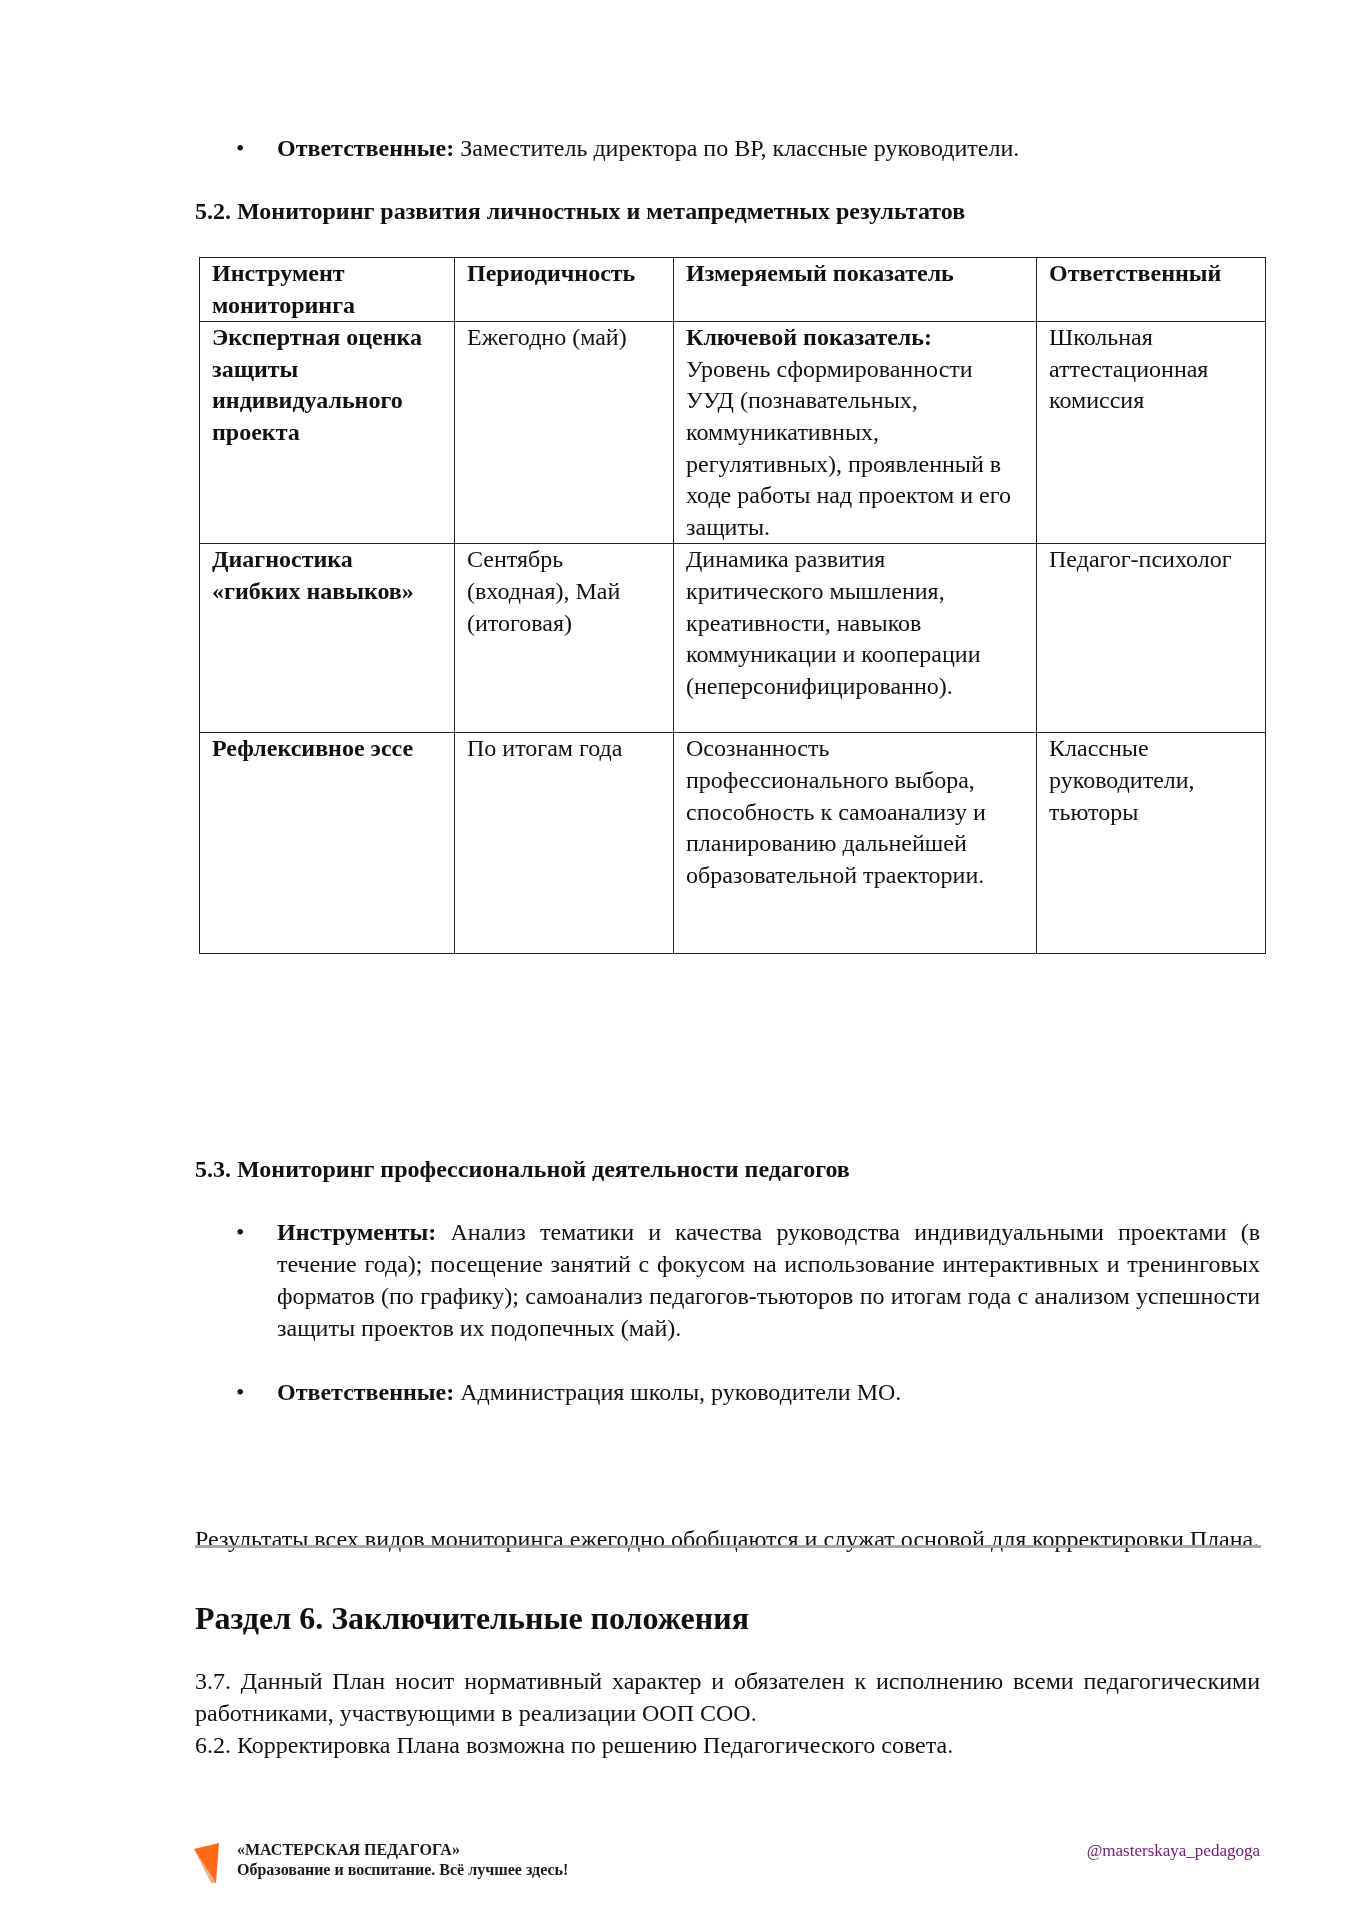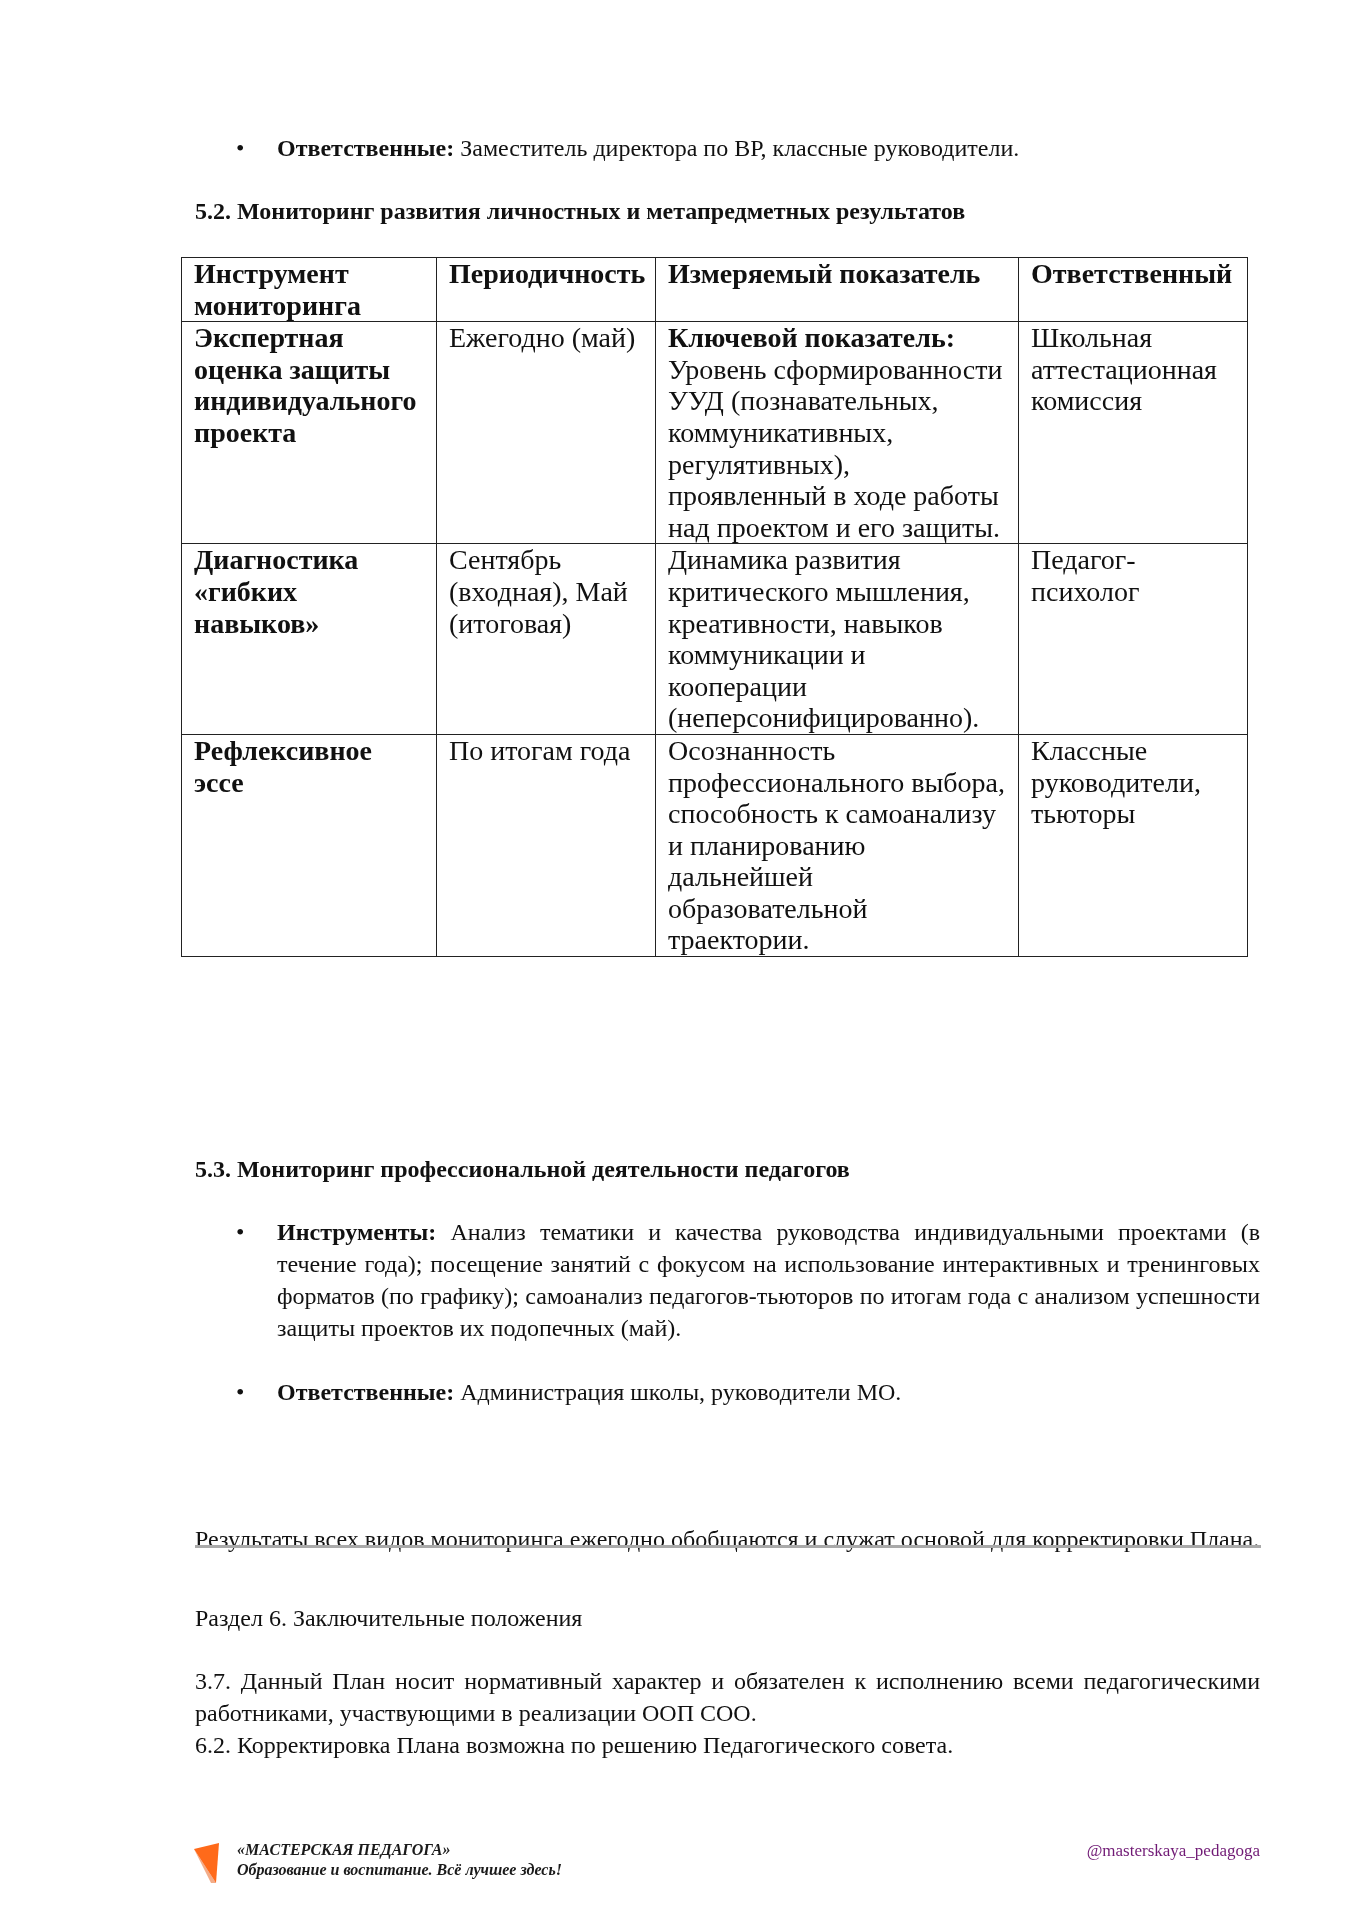--- a/index.html
+++ b/index.html
@@ -12,48 +12,48 @@
   .txt { font-size: 24px; line-height: 32px; }
   .bold { font-weight: bold; }
   .justify { text-align: justify; text-align-last: left; }
 
   
   .bullet-row { position: absolute; left: 236px; width: 1024px; }
   .bullet-dot { position: absolute; left: 0; top: 0; font-size: 24px; line-height: 32px; width: 20px; }
   .bullet-text { margin-left: 41px; font-size: 24px; line-height: 32px; text-align: justify; }
 
   .h3 { font-size: 24px; line-height: 32px; font-weight: bold; }
-  .h2 { font-size: 24px; line-height: 36px; font-weight: normal; }
+  .h2 { font-size: 32px; line-height: 36px; font-weight: bold; }
 
   
   table.mon {
-    position: absolute; left: 181px; top: 257px;
+    position: absolute; left: 199px; top: 257px;
     width: 1066px; border-collapse: collapse; table-layout: fixed;
-    font-size: 28px; line-height: 31.6px;
+    font-size: 24px; line-height: 31.6px;
   }
   table.mon td, table.mon th {
     border: 1.5px solid #222;
     vertical-align: top; text-align: left;
     padding: 0 10px 0 12px;
     font-weight: normal;
   }
   table.mon th { font-weight: bold; }
   table.mon td.b { font-weight: bold; }
   tr.h-row { height: 64px; }
   tr.r1 { height: 222px; margin-top: 34px; }
   tr.r2 { height: 189px; }
   tr.r3 { height: 221px; }
   tr.r4 { height: 159px; }
   .nl { display: block; }
 
   .sep { position: absolute; left: 195px; top: 1545px; width: 1066px; height: 3px; background: #a9a9a9; }
 
   
   .logo { position: absolute; left: 193px; top: 1843px; width: 28px; height: 40px; }
-  .footer-brand { position: absolute; left: 237px; top: 1840px; font-size: 16px; line-height: 20px; font-weight: bold; color: #1a1a1a; font-style: italic; }
+  .footer-brand { position: absolute; left: 237px; top: 1840px; font-size: 16px; line-height: 20px; font-weight: bold; color: #1a1a1a; }
   .footer-handle { position: absolute; right: 97px; top: 1841px; font-size: 17px; line-height: 20px; color: #701a75; }
 </style>
 </head>
 <body>
 
 <div class="bullet-row" style="top:132px;">
   <span class="bullet-dot">•</span>
   <div class="bullet-text"><span class="bold">Ответственные:</span><span> Заместитель директора по ВР, классные руководители.</span></div>
 </div>
 

